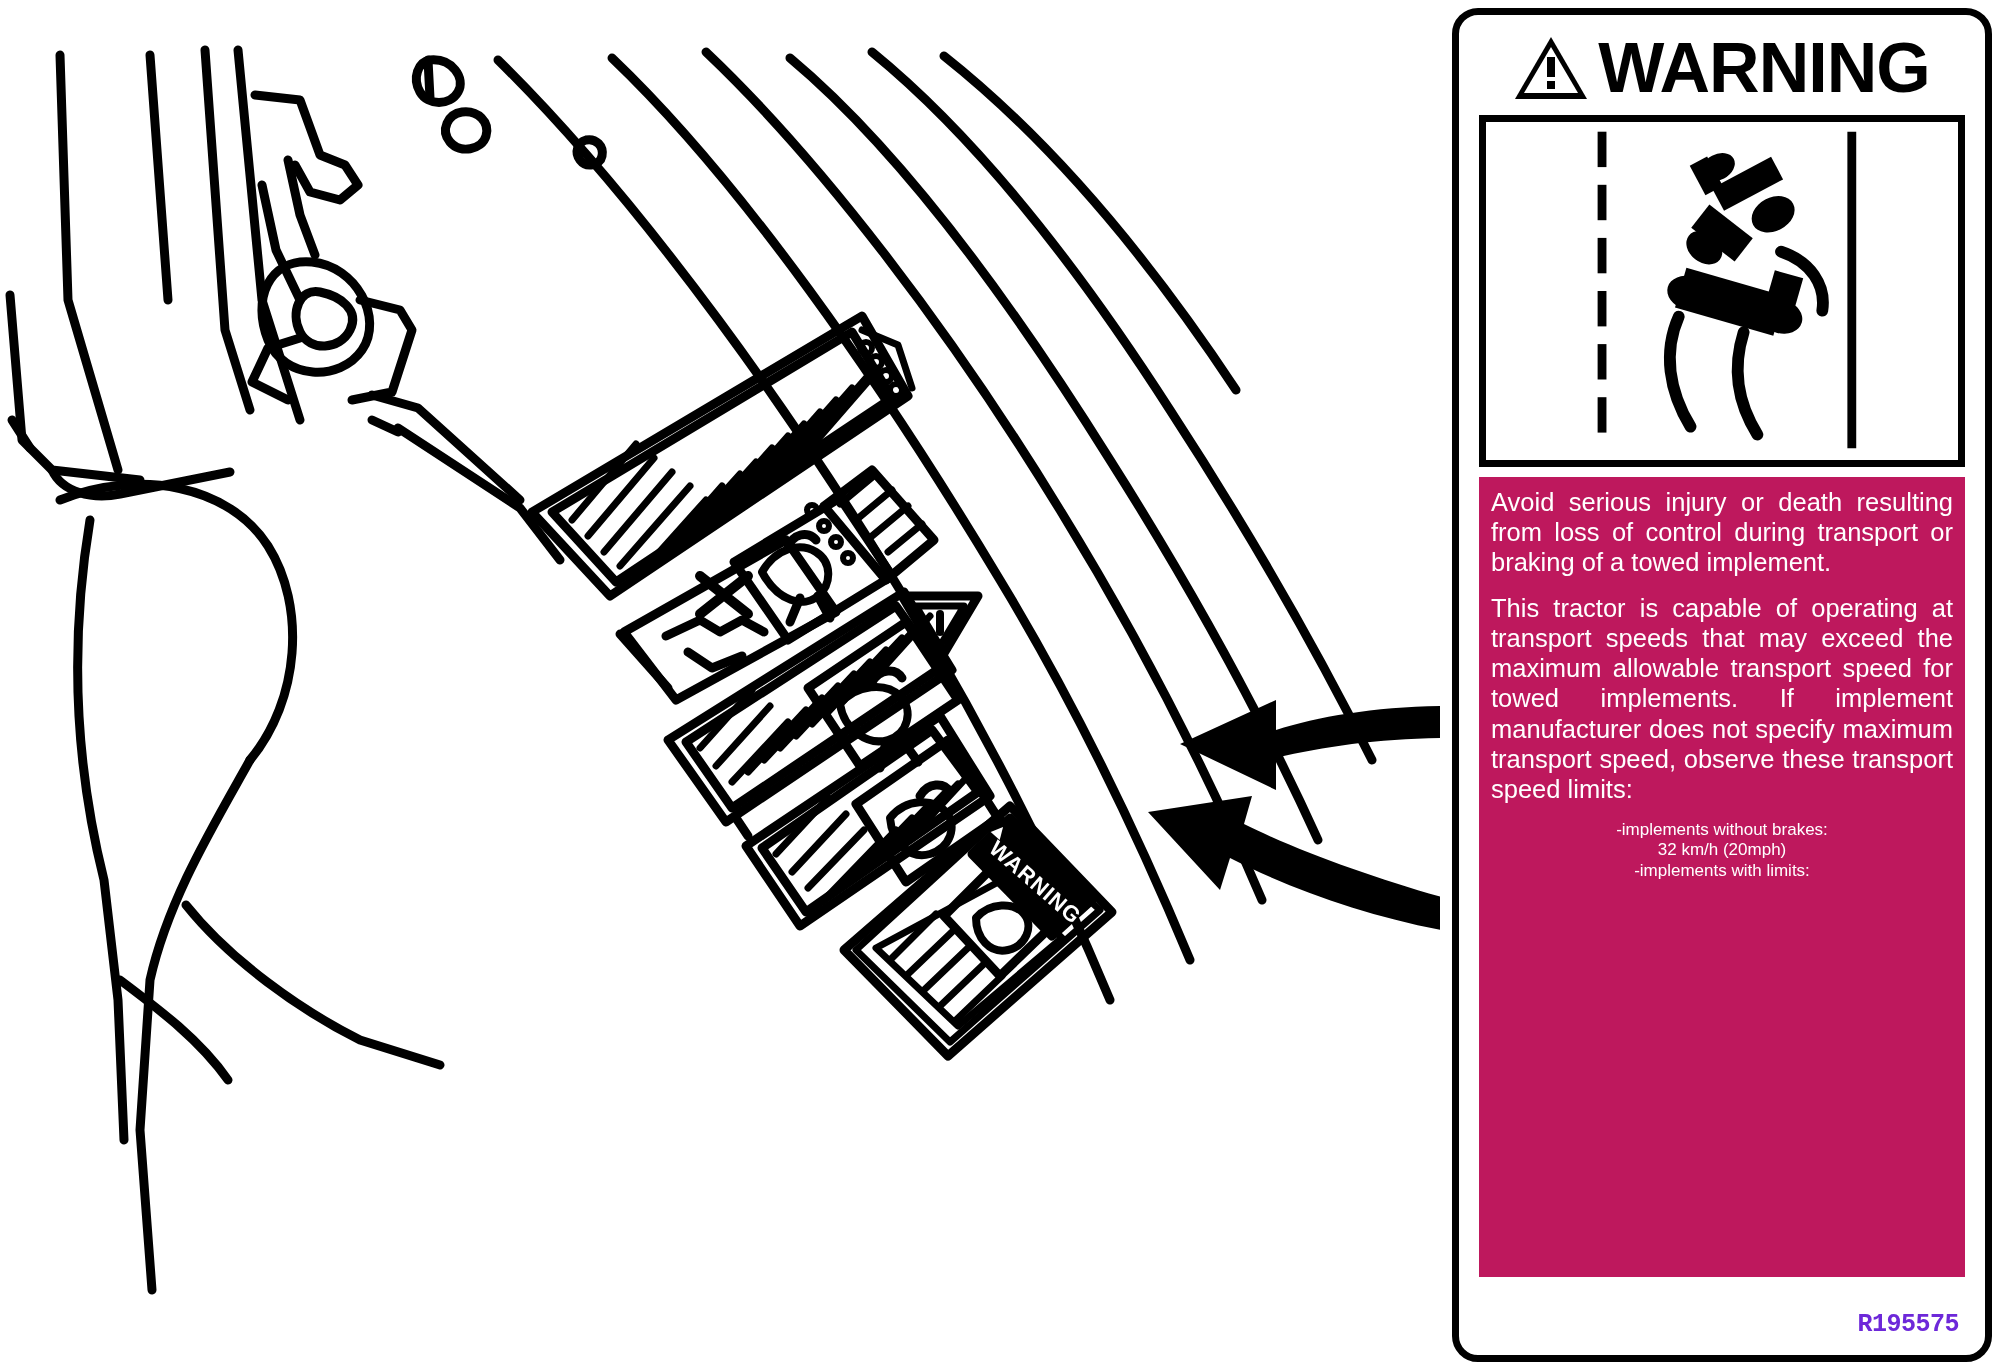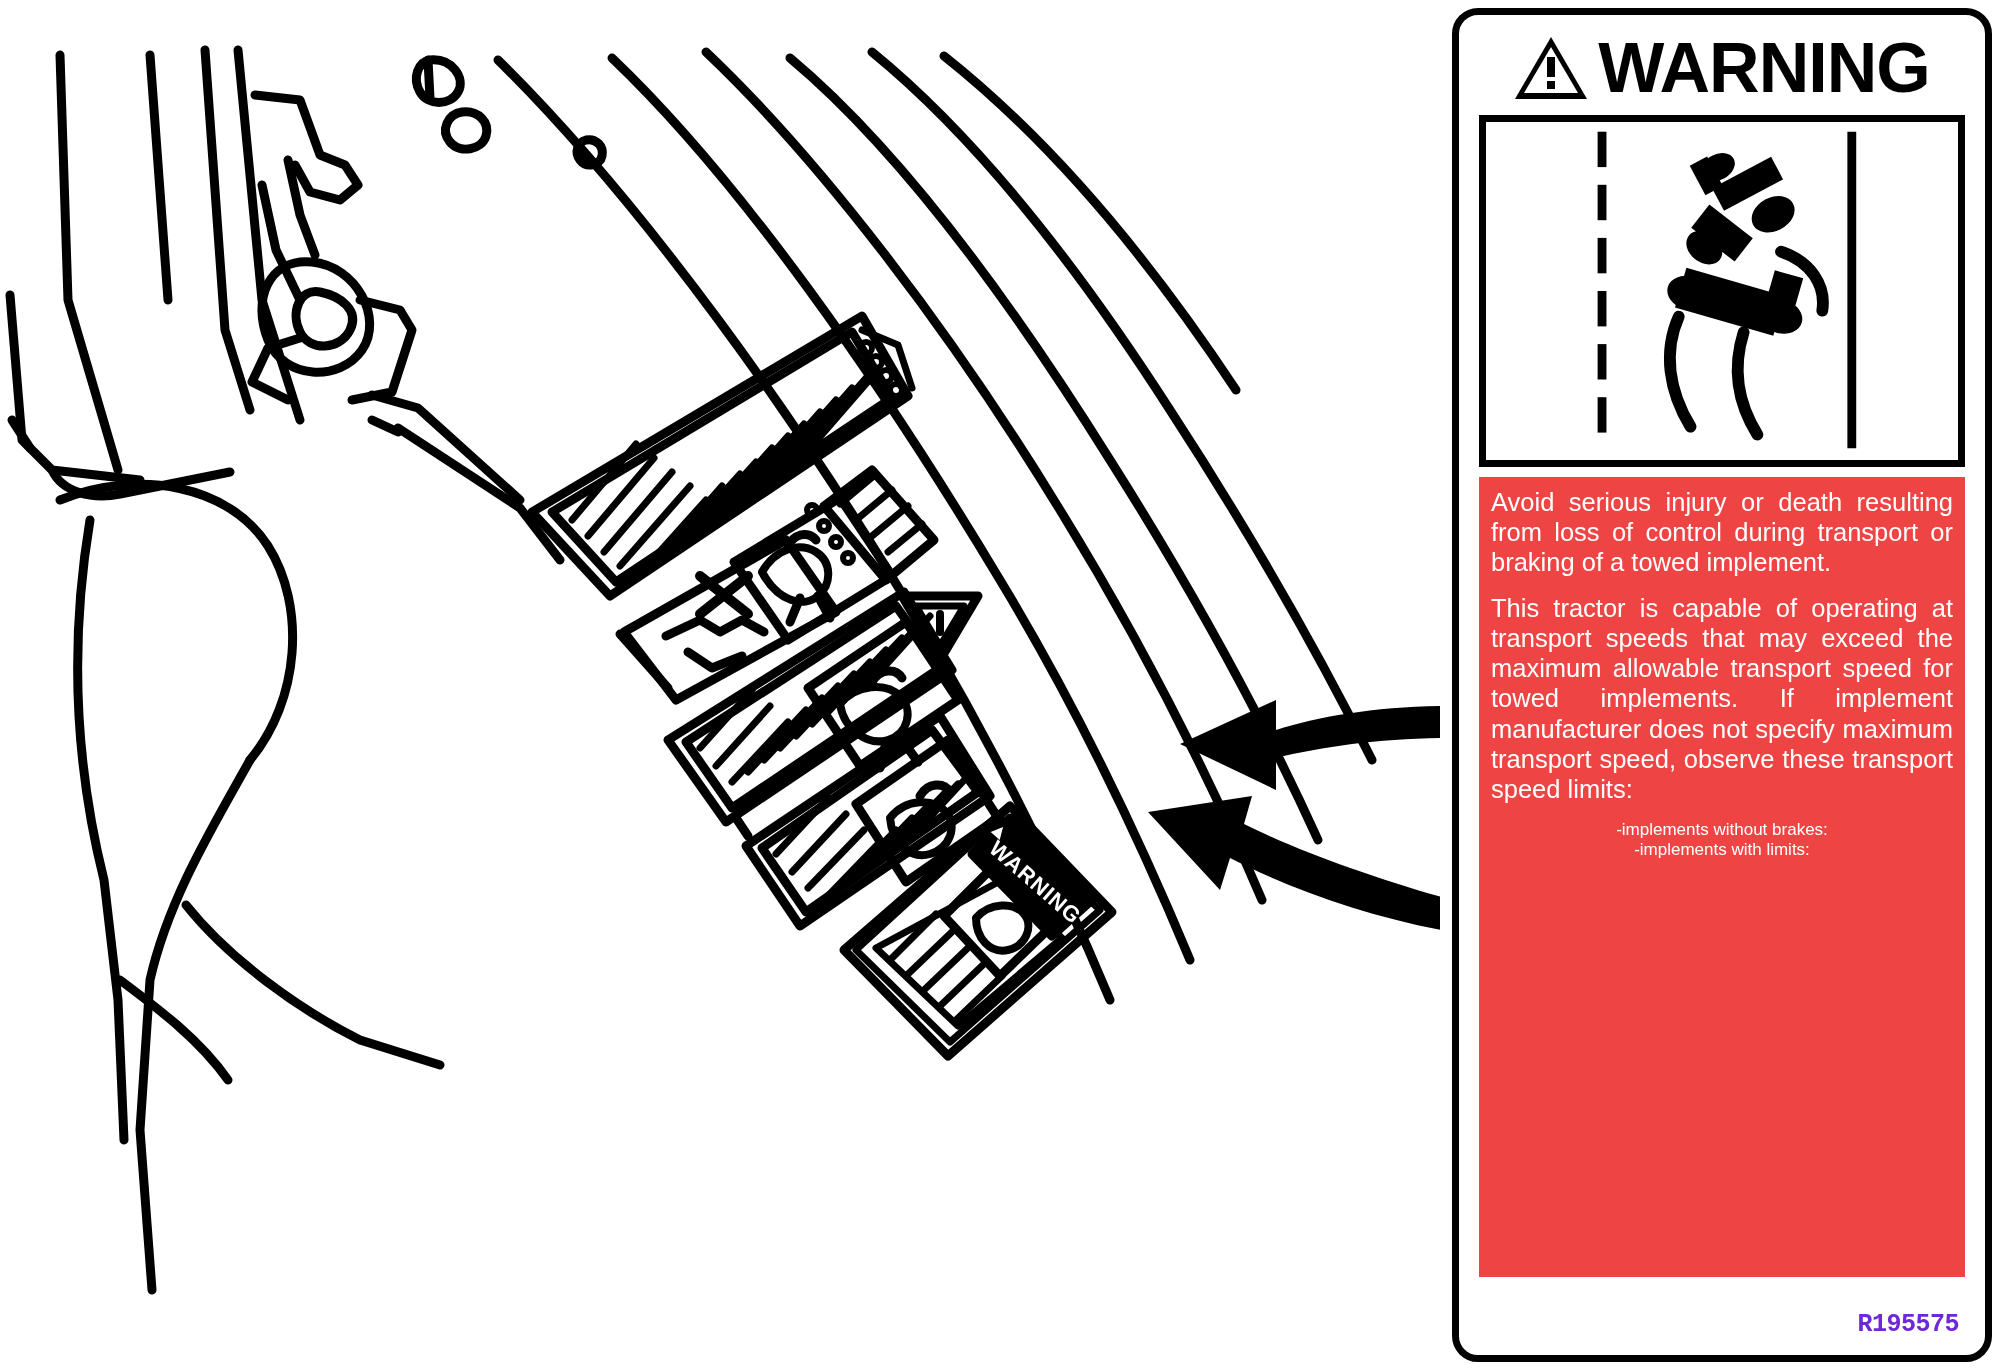--- a/index.html
+++ b/index.html
@@ -78,21 +78,21 @@
     margin: 4px 10px 0 10px;
     height: 352px;
     border: 7px solid #000;
     background: #fff;
     position: relative;
     box-sizing: border-box;
   }
 
   .text-panel {
     margin: 10px 10px 0 10px;
-    background: #ef4444;
+    background: #be185d;
     color: #fff;
     box-sizing: border-box;
     padding: 10px 12px 12px 12px;
     height: 800px;
     position: relative;
   }
   .text-panel p {
     margin: 0 0 16px 0;
     font-size: 25.5px;
     line-height: 1.18;
@@ -375,20 +375,21 @@
             <path d="M300 130 C330 140 346 164 342 190"></path>
           </g>
         </svg>
       </div>
 
       <div class="text-panel">
         <p>Avoid serious injury or death resulting from loss of control during transport or braking of a towed implement.</p>
         <p>This tractor is capable of operating at transport speeds that may exceed the maximum allowable transport speed for towed implements. If implement manufacturer does not specify maximum transport speed, observe these transport speed limits:</p>
         <div class="limits">
           <div>-implements without brakes:</div>
+          <div>32 km/h (20mph)</div>
           <div>-implements with limits:</div>
         </div>
       </div>
 
       <div class="decal-code">R195575</div>
     </div>
   </div>
 
 </div>
 

